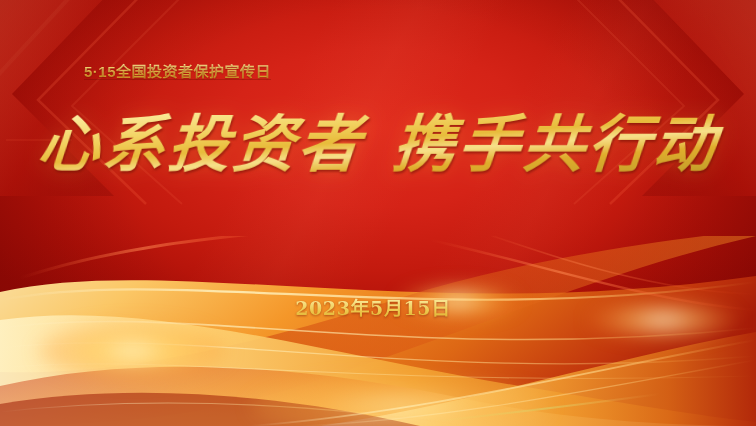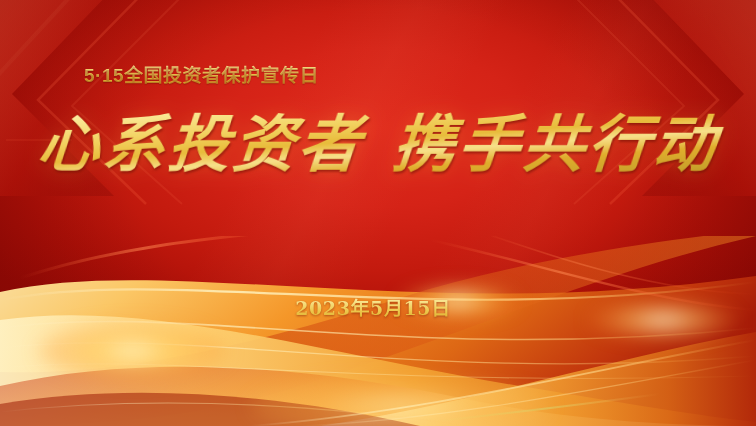--- a/index.html
+++ b/index.html
@@ -123,31 +123,32 @@
   .content {
     position: absolute;
     inset: 0;
     text-align: center;
   }
 
   .eyebrow {
     position: absolute;
     top: 60px;
     left: 84px;
-    font-size: 19px;
+    font-size: 15px;
     letter-spacing: 0.5px;
     font-weight: 600;
     white-space: nowrap;
     background: linear-gradient(180deg,
         #fff4c2 0%, #f6d878 30%, #e8b83f 62%, #d49a22 100%);
     -webkit-background-clip: text;
     background-clip: text;
     color: transparent;
     -webkit-text-fill-color: transparent;
     text-shadow: 0 1px 1px rgba(90,10,0,0.28);
+    text-decoration: underline;
   }
 
   .headline {
     position: absolute;
     top: 112px;
     left: 0; right: 0;
     font-family: "DejaVu Serif", "Liberation Serif", serif;
     font-size: 62px;
     line-height: 1.05;
     font-weight: 700;

